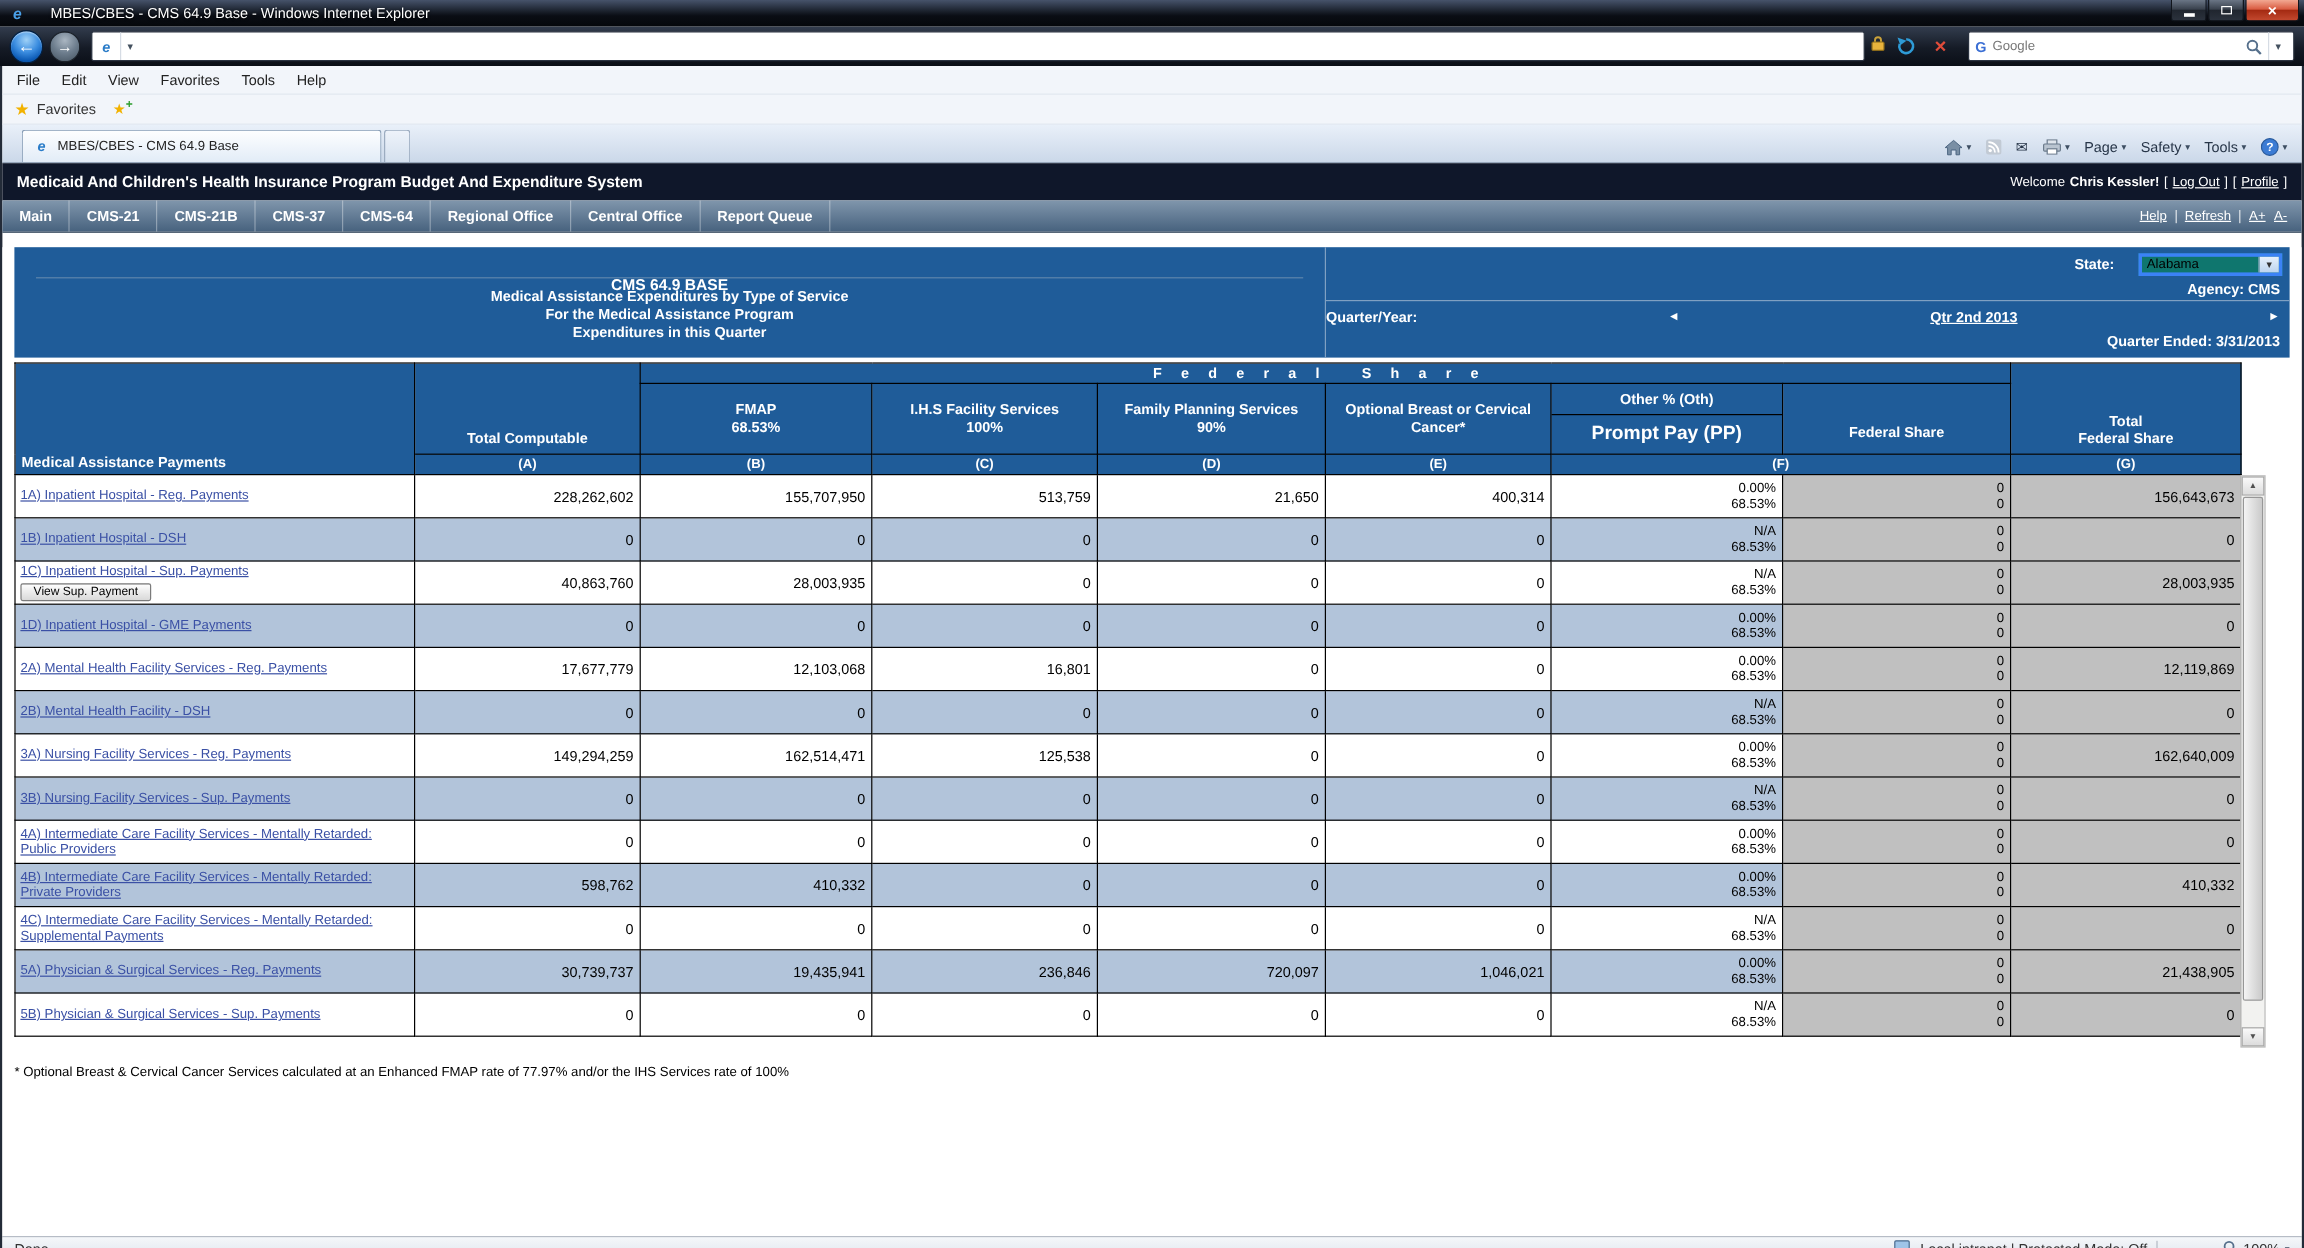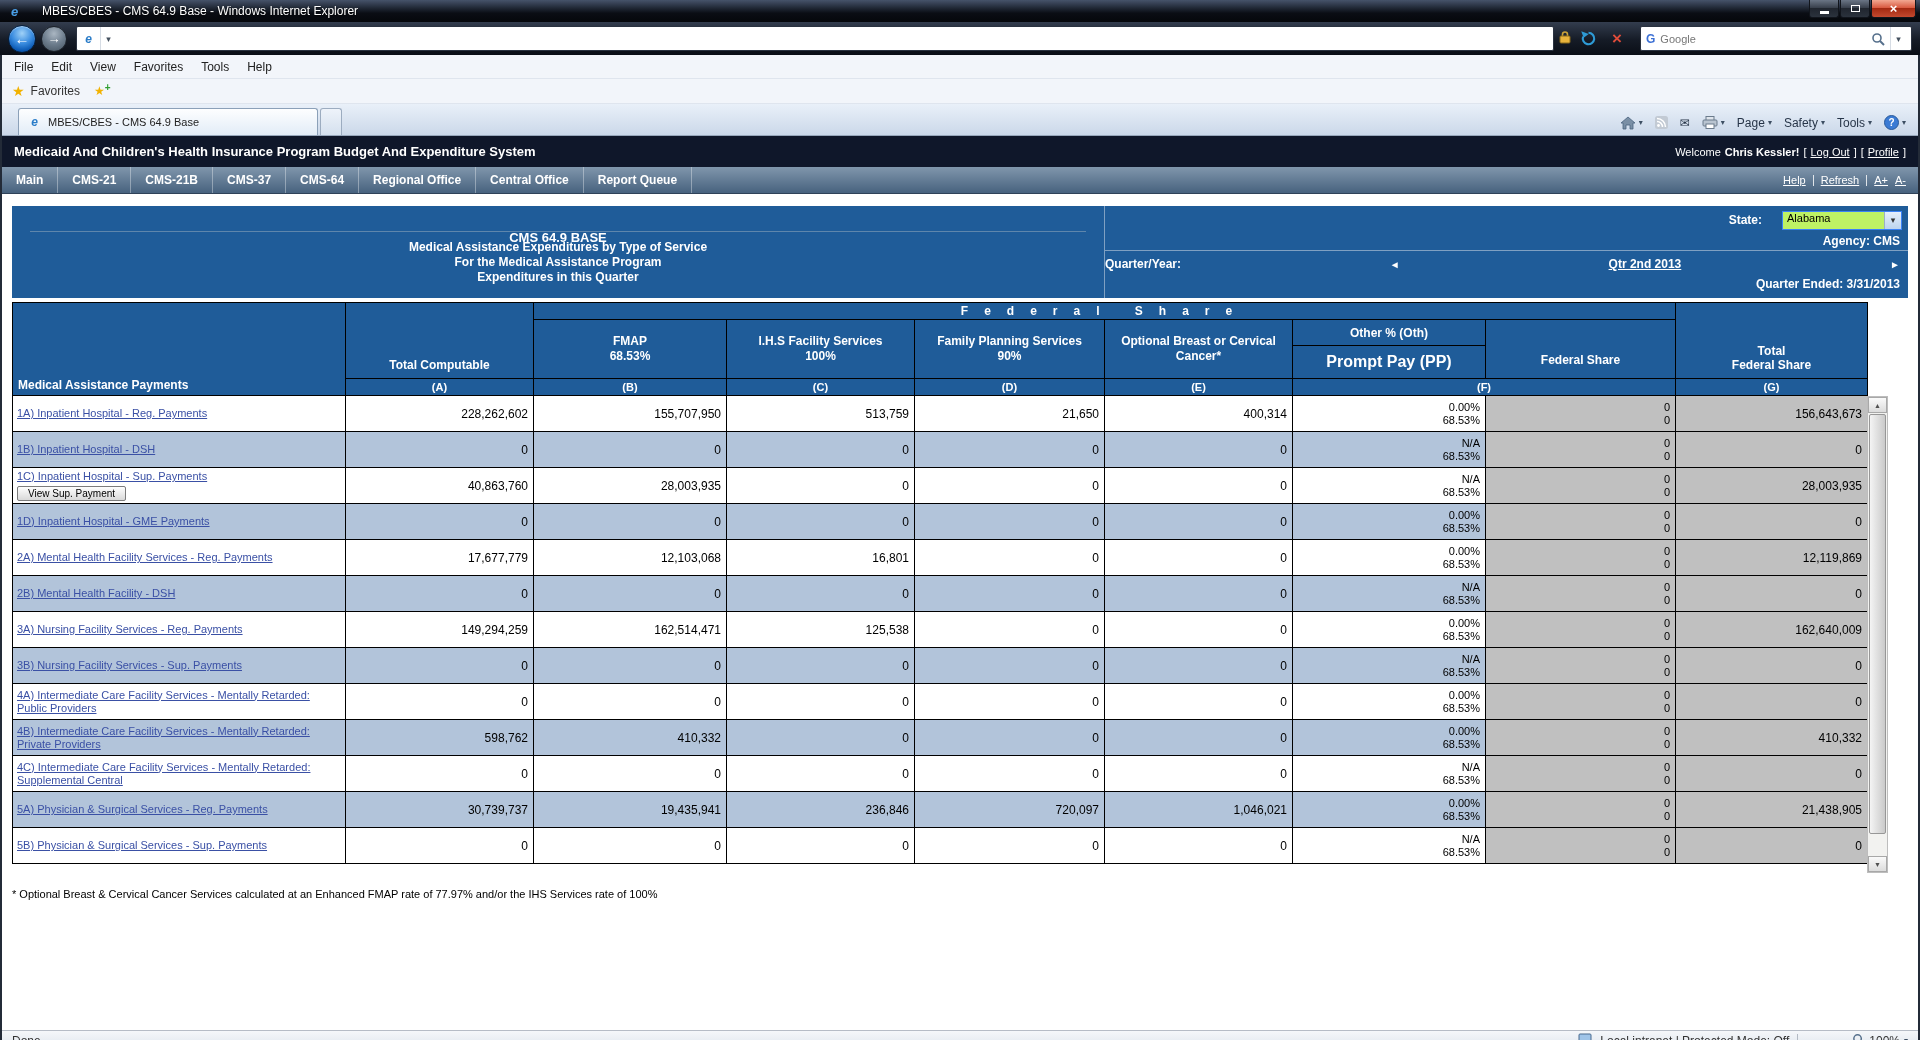--- a/index.html
+++ b/index.html
@@ -58,21 +58,21 @@
   .nsep{width:1px;height:11px;background:rgba(255,255,255,.8)}
 
   
   .content{height:824px;background:#fff;position:relative}
   .fh{display:flex;height:92px;margin:12px 10px 4px 10px;background:#1f5c99;color:#fff}
   .fh-left{flex:0 0 1093px;text-align:center;border-right:1px solid #7fa0c2}
   .fh-name{padding-top:24px;height:26px;font-size:13px;font-weight:bold;border-bottom:1px solid #5e86ac;margin:0 18px}
   .fh-sub{margin-top:8px;font-size:12px;font-weight:bold;line-height:15px}
   .fh-right{flex:1;padding-top:3px}
   .fh-state{height:22px;display:flex;justify-content:flex-end;align-items:center;gap:20px;padding-right:6px;font-size:12px;font-weight:bold}
-  .select{width:120px;height:19px;background:#bef264;border:1px solid #3b82f6;display:flex;align-items:flex-start;color:#000;font-weight:normal}
+  .select{width:120px;height:19px;background:#0f766e;border:3px solid #3b82f6;display:flex;align-items:center;color:#000;font-weight:normal}
   .sel-txt{flex:1;font-size:11px;padding-left:4px}
   .sel-btn{width:17px;align-self:stretch;background:linear-gradient(#e6f0fb,#bdd4ee);border-left:1px solid #9ab0c8;display:flex;align-items:center;justify-content:center;font-size:9px;color:#333}
   .fh-agency{height:20px;line-height:20px;text-align:right;padding-right:8px;font-size:12px;font-weight:bold;border-bottom:1px solid #7fa0c2}
   .fh-qrow{height:26px;display:flex;justify-content:space-between;align-items:center;gap:5px;padding-right:8px;font-size:12px;font-weight:bold}
   .qarr{font-size:10px;cursor:pointer}
   .qlink{color:#fff;font-weight:bold}
   .fh-qe{height:20px;text-align:right;padding-right:8px;font-size:12px;font-weight:bold}
 
   
   .table-wrap{position:relative;margin-left:10px;width:1877px}
@@ -511,21 +511,21 @@
                 <div>0.00%</div>
                 <div>68.53%</div>
               </td>
               <td class="pct gray">
                 <div>0</div>
                 <div>0</div>
               </td>
               <td class="num gray">410,332</td>
             </tr>
             <tr>
-              <td class="lbl"><a>4C) Intermediate Care Facility Services - Mentally Retarded: Supplemental Central</a></td>
+              <td class="lbl"><a>4C) Intermediate Care Facility Services - Mentally Retarded: Supplemental Payments</a></td>
               <td class="num">0</td>
               <td class="num">0</td>
               <td class="num">0</td>
               <td class="num">0</td>
               <td class="num">0</td>
               <td class="pct">
                 <div>N/A</div>
                 <div>68.53%</div>
               </td>
               <td class="pct gray">

